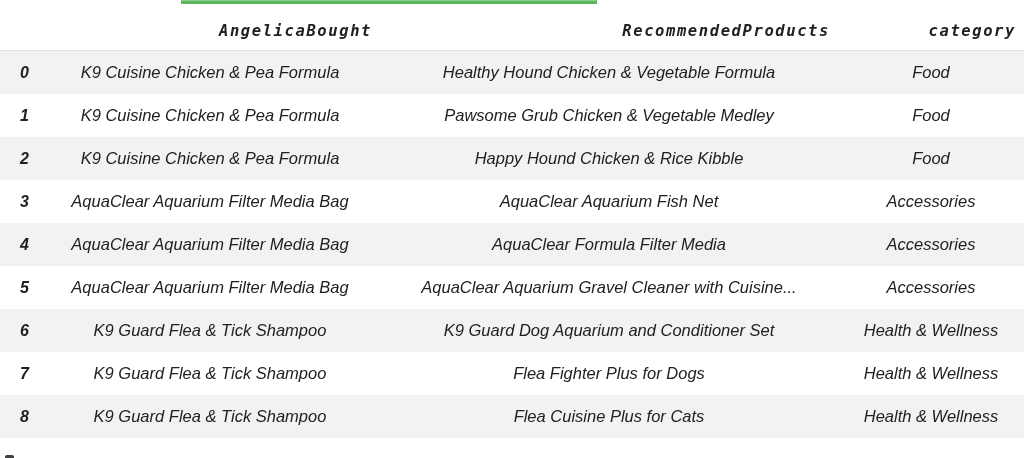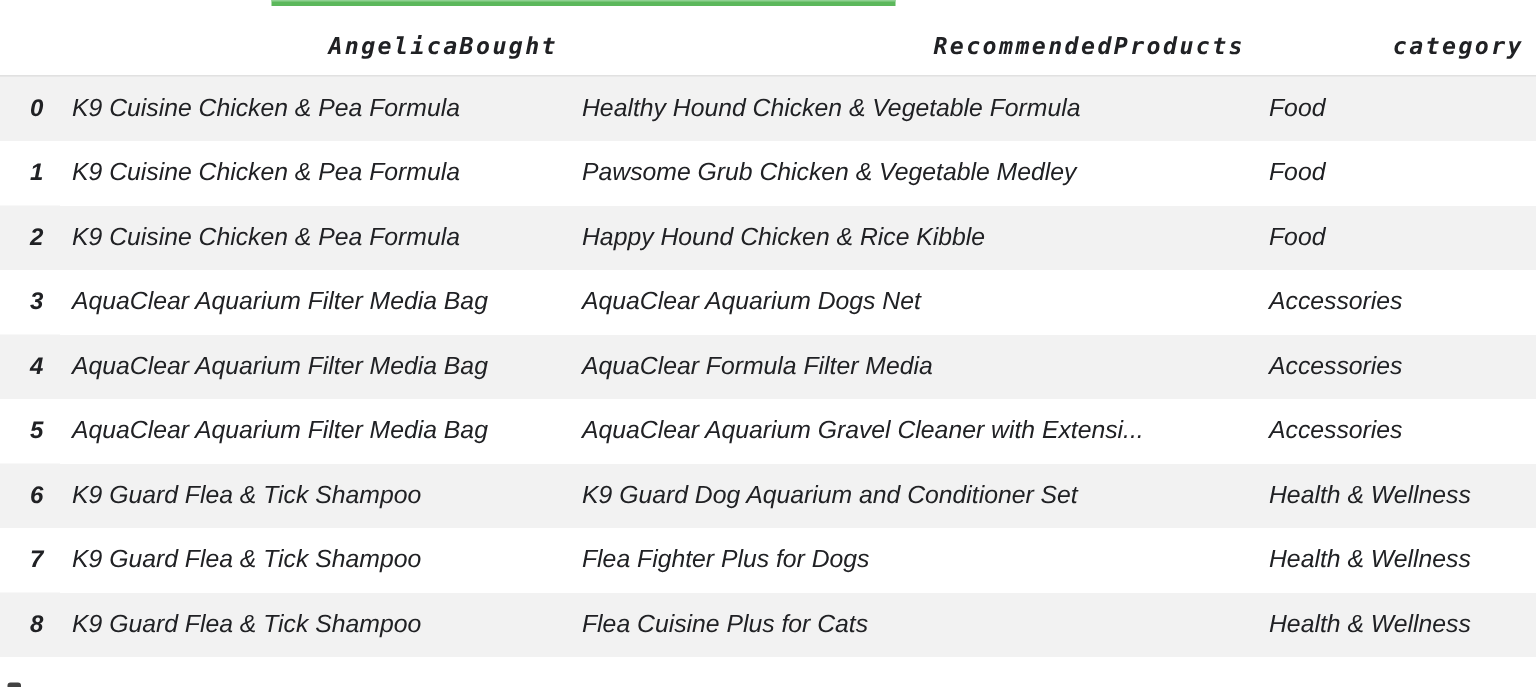--- a/index.html
+++ b/index.html
@@ -43,21 +43,21 @@
     letter-spacing: 1.6px;
     text-align: right;
     padding: 9px 8px 10px 8px;
     border-bottom: 1px solid #e1e1e1;
     white-space: nowrap;
   }
   table.dataframe tbody tr:nth-child(odd) { background: var(--stripe-color, #f2f2f2); }
   table.dataframe tbody td {
     font-size: 16.5px;
     line-height: 19px;
-    text-align: left;
+    text-align: center;
     padding: 12px 8px;
     white-space: nowrap;
     overflow: hidden;
   }
   table.dataframe tbody th.idx {
     font-size: 16px;
     font-weight: 700;
     text-align: left;
     padding: 12px 4px 12px 20px;
   }
@@ -106,33 +106,33 @@
         </tr>
         <tr>
           <th class="idx">2</th>
           <td>K9 Cuisine Chicken &amp; Pea Formula</td>
           <td>Happy Hound Chicken &amp; Rice Kibble</td>
           <td>Food</td>
         </tr>
         <tr>
           <th class="idx">3</th>
           <td>AquaClear Aquarium Filter Media Bag</td>
-          <td>AquaClear Aquarium Dogs Net</td>
+          <td>AquaClear Aquarium Fish Net</td>
           <td>Accessories</td>
         </tr>
         <tr>
           <th class="idx">4</th>
           <td>AquaClear Aquarium Filter Media Bag</td>
           <td>AquaClear Formula Filter Media</td>
           <td>Accessories</td>
         </tr>
         <tr>
           <th class="idx">5</th>
           <td>AquaClear Aquarium Filter Media Bag</td>
-          <td>AquaClear Aquarium Gravel Cleaner with Extensi...</td>
+          <td>AquaClear Aquarium Gravel Cleaner with Cuisine...</td>
           <td>Accessories</td>
         </tr>
         <tr>
           <th class="idx">6</th>
           <td>K9 Guard Flea &amp; Tick Shampoo</td>
           <td>K9 Guard Dog Aquarium and Conditioner Set</td>
           <td>Health &amp; Wellness</td>
         </tr>
         <tr>
           <th class="idx">7</th>

